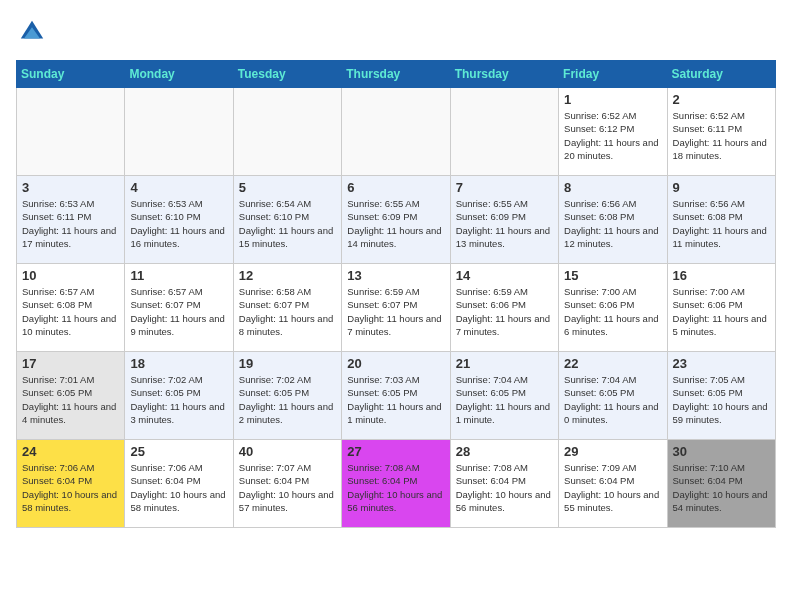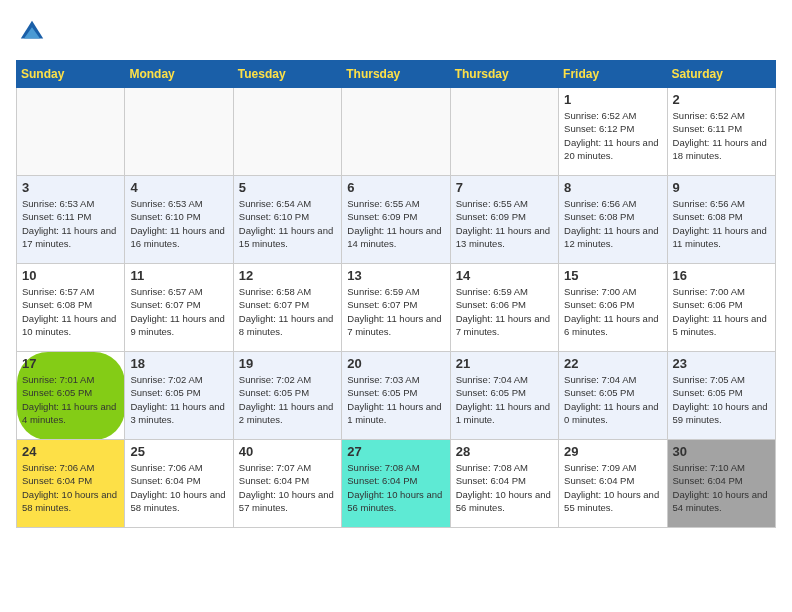--- a/index.html
+++ b/index.html
@@ -44,21 +44,21 @@
       font-size: 14px;
       color: #555;
     }
     .calendar {
       width: 100%;
       border-collapse: collapse;
       border: 1px solid #ccc;
     }
     .calendar th {
       background: #1a5fa8;
-      color: #fde047;
+      color: #5eead4;
       font-size: 12px;
       font-weight: bold;
       padding: 6px 4px;
       text-align: left;
       border: 1px solid #1a5fa8;
     }
     .calendar td {
       border: 1px solid #ccc;
       vertical-align: top;
       padding: 4px 5px;
@@ -219,21 +219,21 @@
 Daylight: 11 hours and 6 minutes.</div>
         </td>
         <td style="background: rgb(255, 255, 255);">
           <div class="day-num">16</div>
           <div class="day-info" style="white-space: pre-line;">Sunrise: 7:00 AM
 Sunset: 6:06 PM
 Daylight: 11 hours and 5 minutes.</div>
         </td>
       </tr>
       <tr>
-        <td style="background: #84cc16; border-radius: 31px;">
+        <td style="background: #e5e5e5;">
           <div class="day-num">17</div>
           <div class="day-info" style="white-space: pre-line;">Sunrise: 7:01 AM
 Sunset: 6:05 PM
 Daylight: 11 hours and 4 minutes.</div>
         </td>
         <td style="background: rgb(237, 242, 251);">
           <div class="day-num">18</div>
           <div class="day-info" style="white-space: pre-line;">Sunrise: 7:02 AM
 Sunset: 6:05 PM
 Daylight: 11 hours and 3 minutes.</div>
@@ -281,21 +281,21 @@
           <div class="day-info" style="white-space: pre-line;">Sunrise: 7:06 AM
 Sunset: 6:04 PM
 Daylight: 10 hours and 58 minutes.</div>
         </td>
         <td style="background: rgb(255, 255, 255);">
           <div class="day-num">40</div>
           <div class="day-info" style="white-space: pre-line;">Sunrise: 7:07 AM
 Sunset: 6:04 PM
 Daylight: 10 hours and 57 minutes.</div>
         </td>
-        <td style="background: #5eead4; margin-left: 15px;">
+        <td style="background: #d946ef; margin-left: 15px;">
           <div class="day-num">27</div>
           <div class="day-info" style="white-space: pre-line;">Sunrise: 7:08 AM
 Sunset: 6:04 PM
 Daylight: 10 hours and 56 minutes.</div>
         </td>
         <td style="background: rgb(255, 255, 255);">
           <div class="day-num">28</div>
           <div class="day-info" style="white-space: pre-line;">Sunrise: 7:08 AM
 Sunset: 6:04 PM
 Daylight: 10 hours and 56 minutes.</div>

